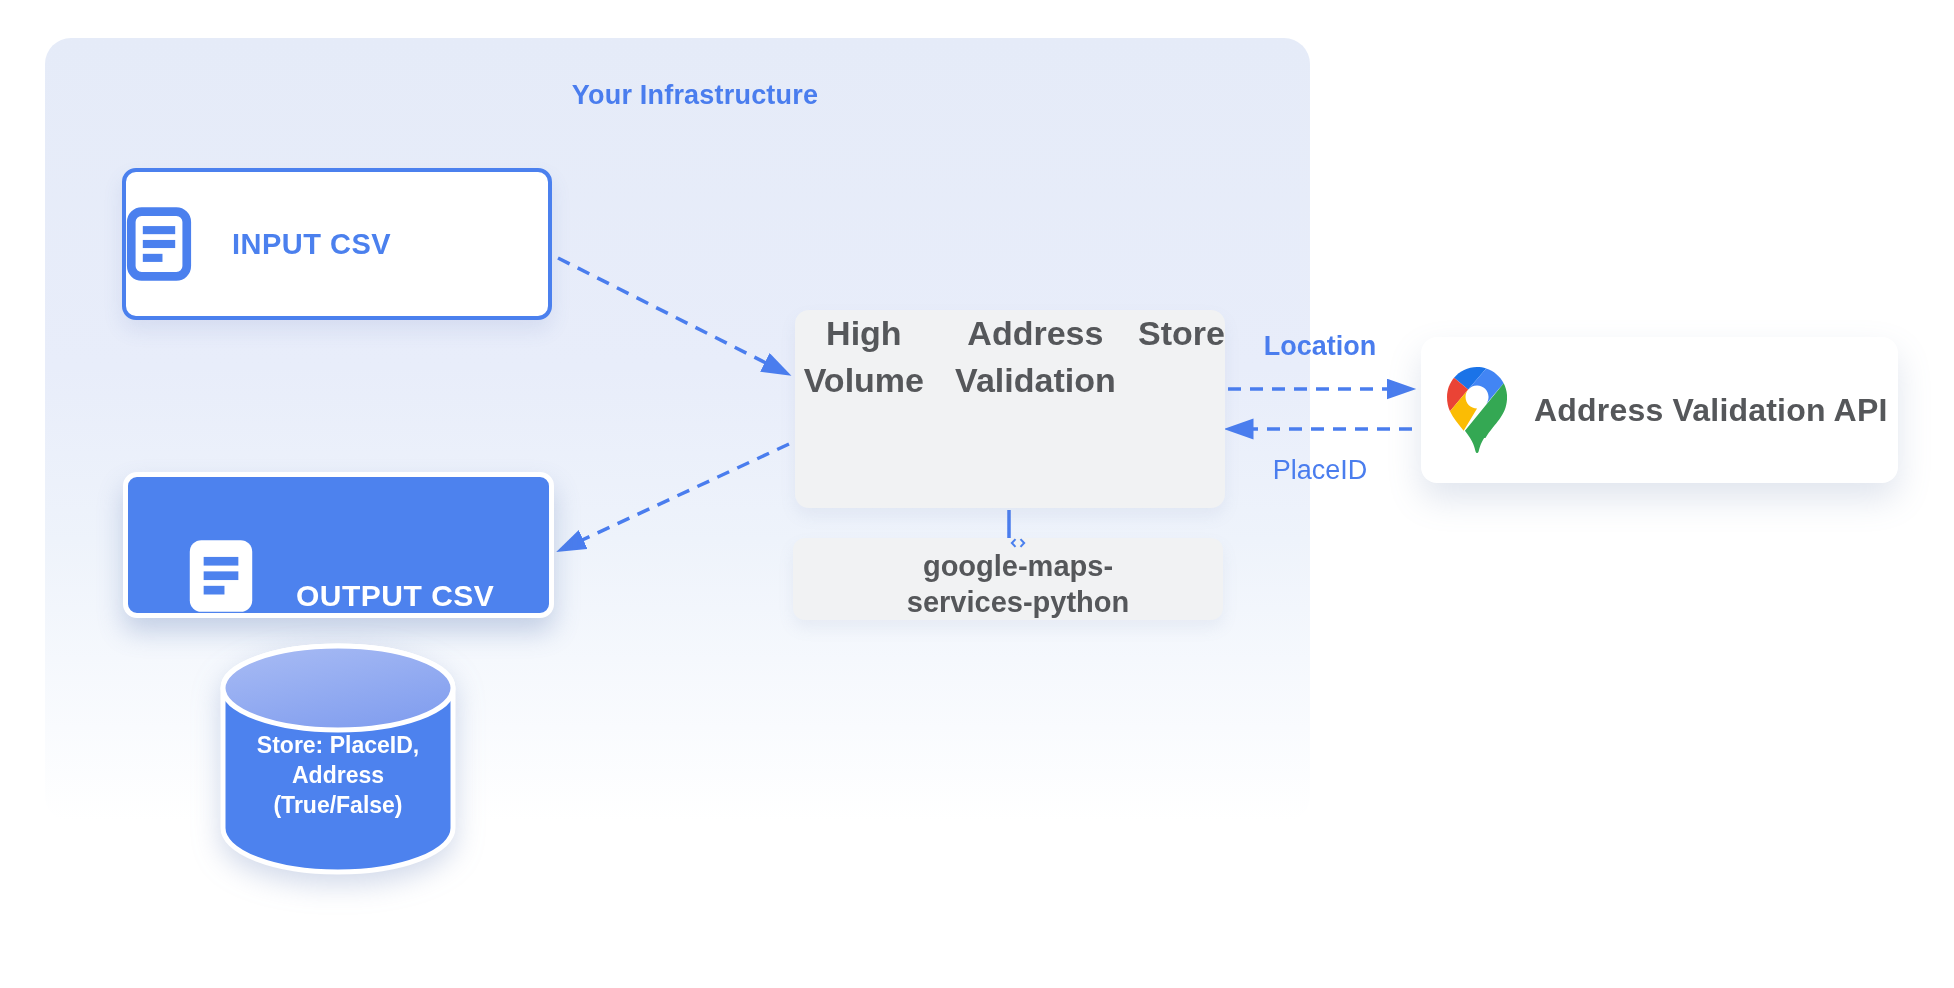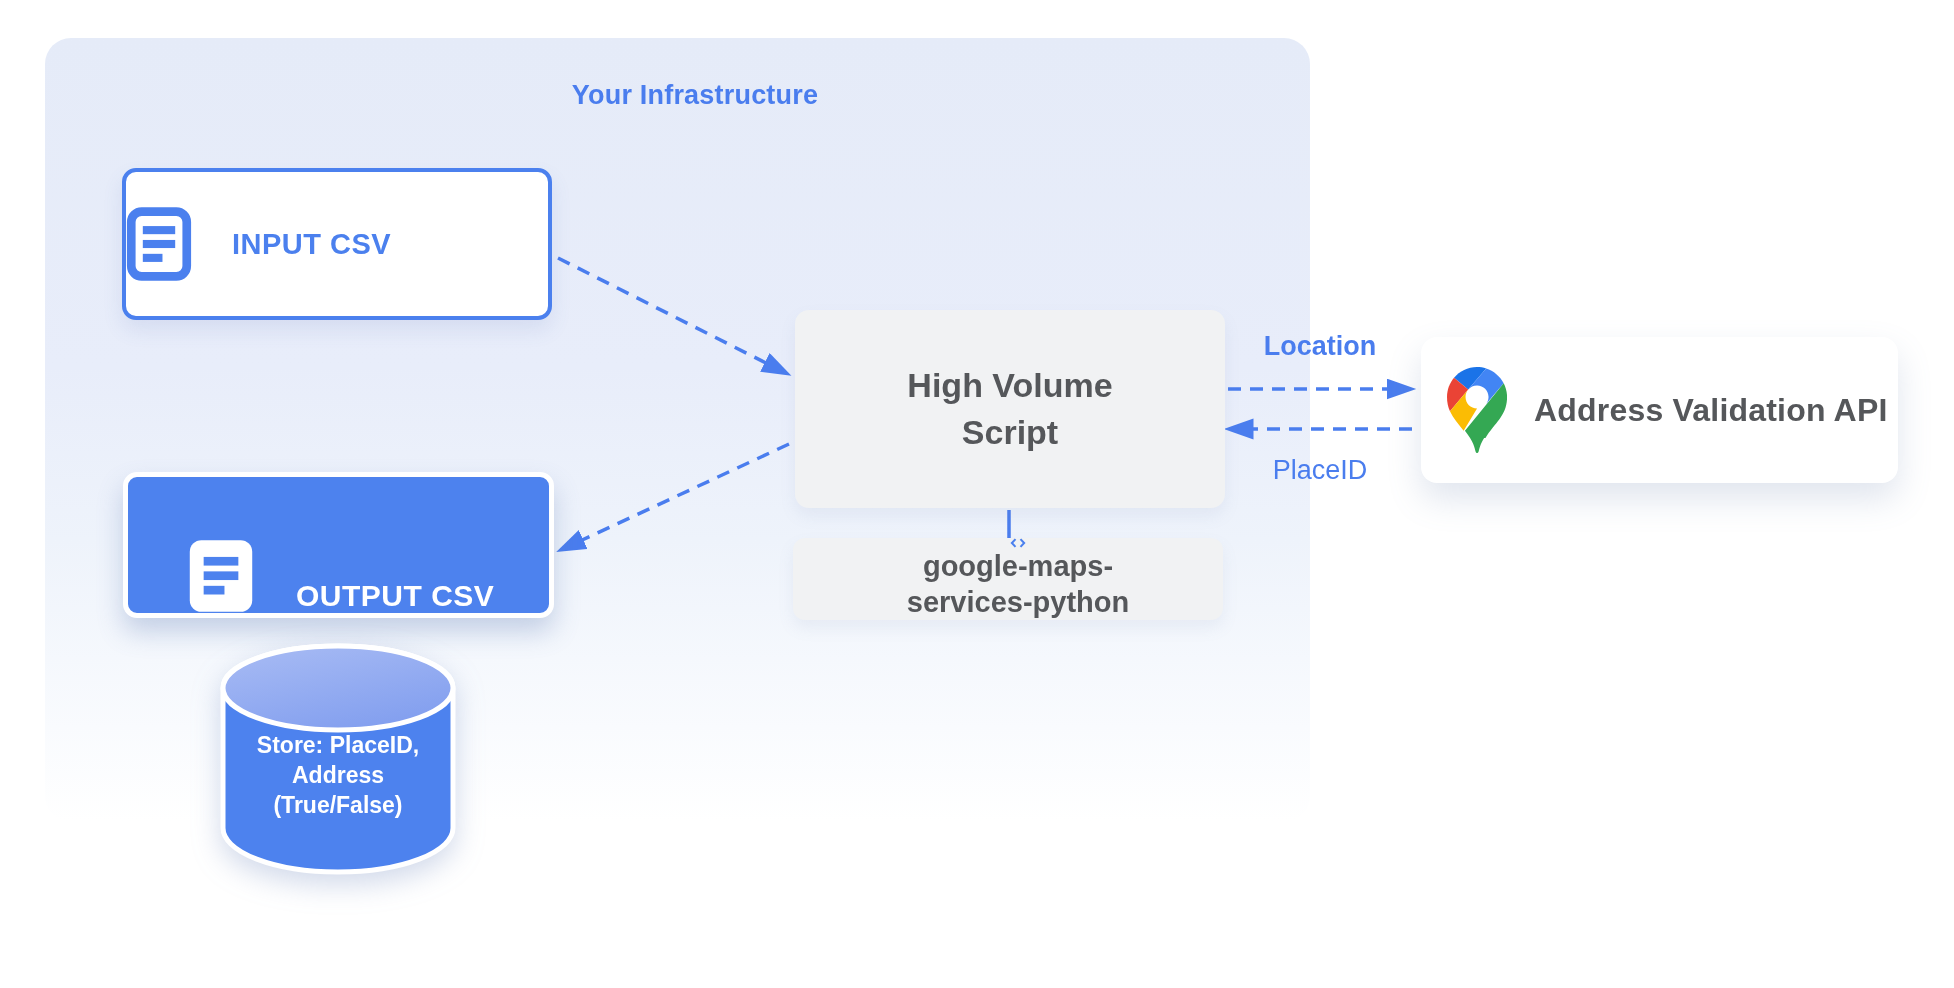--- a/index.html
+++ b/index.html
@@ -72,21 +72,21 @@
     left:216px; top:730px; width:244px;
     text-align:center;
     color:#ffffff; font-weight:700; font-size:23px; line-height:30px;
   }
 
   
   .gray-card{ background:var(--gray-box); box-shadow:0 8px 16px rgba(120,140,180,.10);flex-direction:column; }
   .script-box{
     left:795px; top:310px; width:430px; height:198px;
     border-radius:14px;
-    display:flex; flex-direction:column; justify-content:center;
+    display:flex; flex-direction:row; justify-content:flex-start;
     text-align:center;
     font-size:34px; font-weight:700; line-height:47px; color:var(--dark-text);
   }
   .lib-box{
     left:793px; top:538px; width:430px; height:82px;
     border-radius:12px;
     display:flex; align-items:center;
     padding:0 24px 0 44px;
   }
   .lib-text{
@@ -171,21 +171,22 @@
   </svg>
 </div>
 <div class="abs cyl-text">
   <div>Store: PlaceID,</div>
   <div>Address</div>
   <div>(True/False)</div>
 </div>
 
 <div class="abs gray-card script-box">
   <div>High Volume</div>
-  <div>Script</div>
+  <div>Address Validation</div>
+  <div>Store</div>
 </div>
 
 <div class="abs gray-card lib-box">
   <svg width="48" height="34" viewBox="0 0 66 44">
     <polyline points="22,5 6,22 22,39" fill="none" style="stroke:var(--blue-border)" stroke-width="9"></polyline>
     <polyline points="44,5 60,22 44,39" fill="none" style="stroke:var(--blue-border)" stroke-width="9"></polyline>
   </svg>
   <div class="lib-text">
     <div>google-maps-</div>
     <div>services-python</div>

